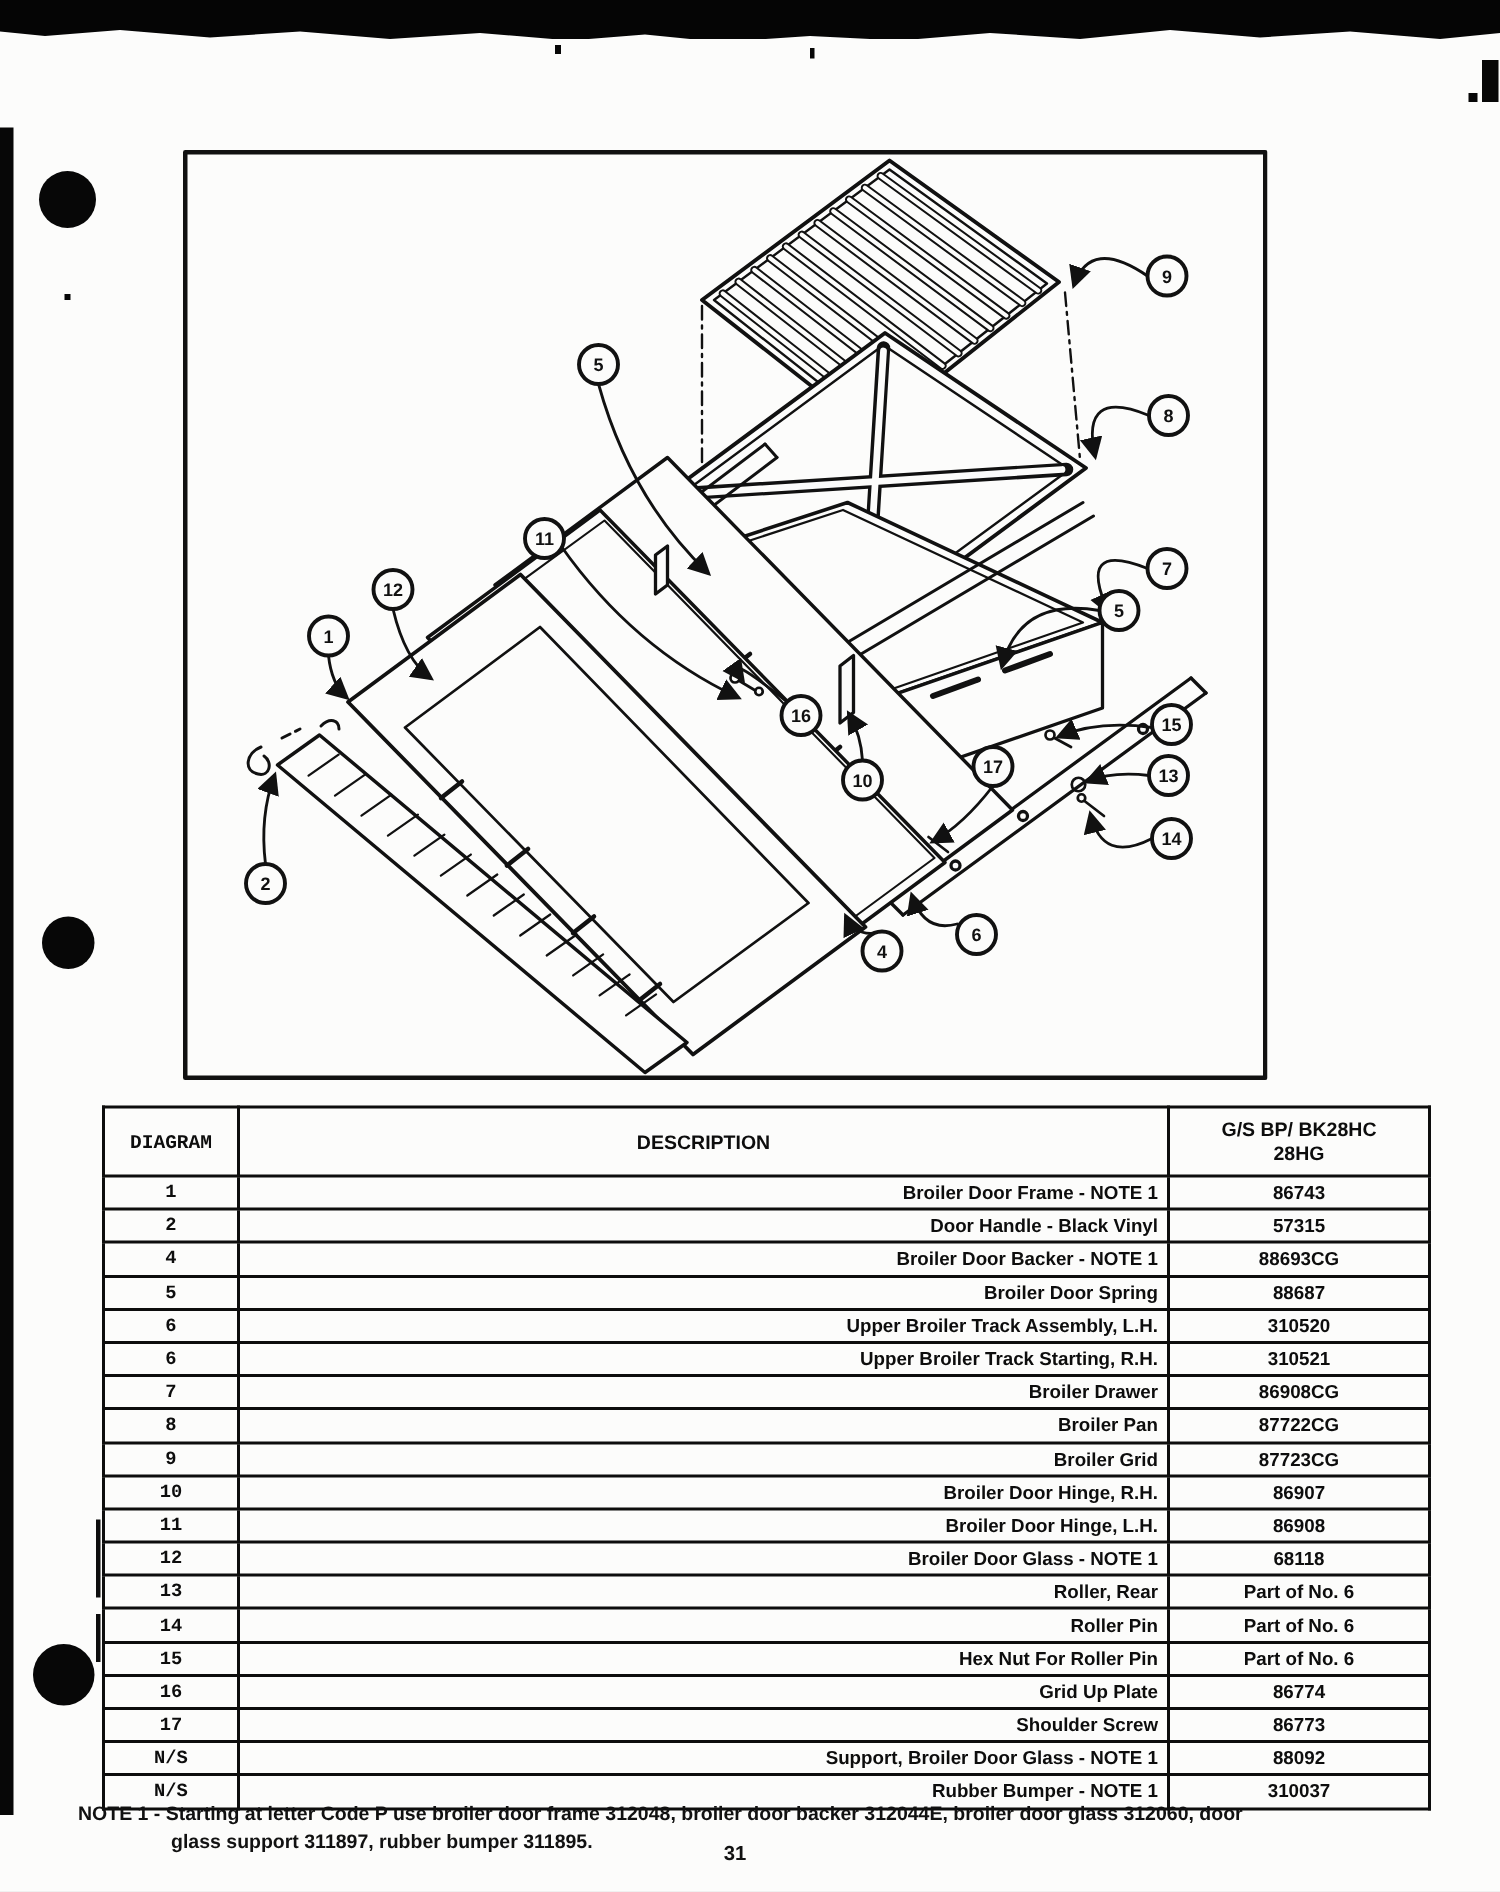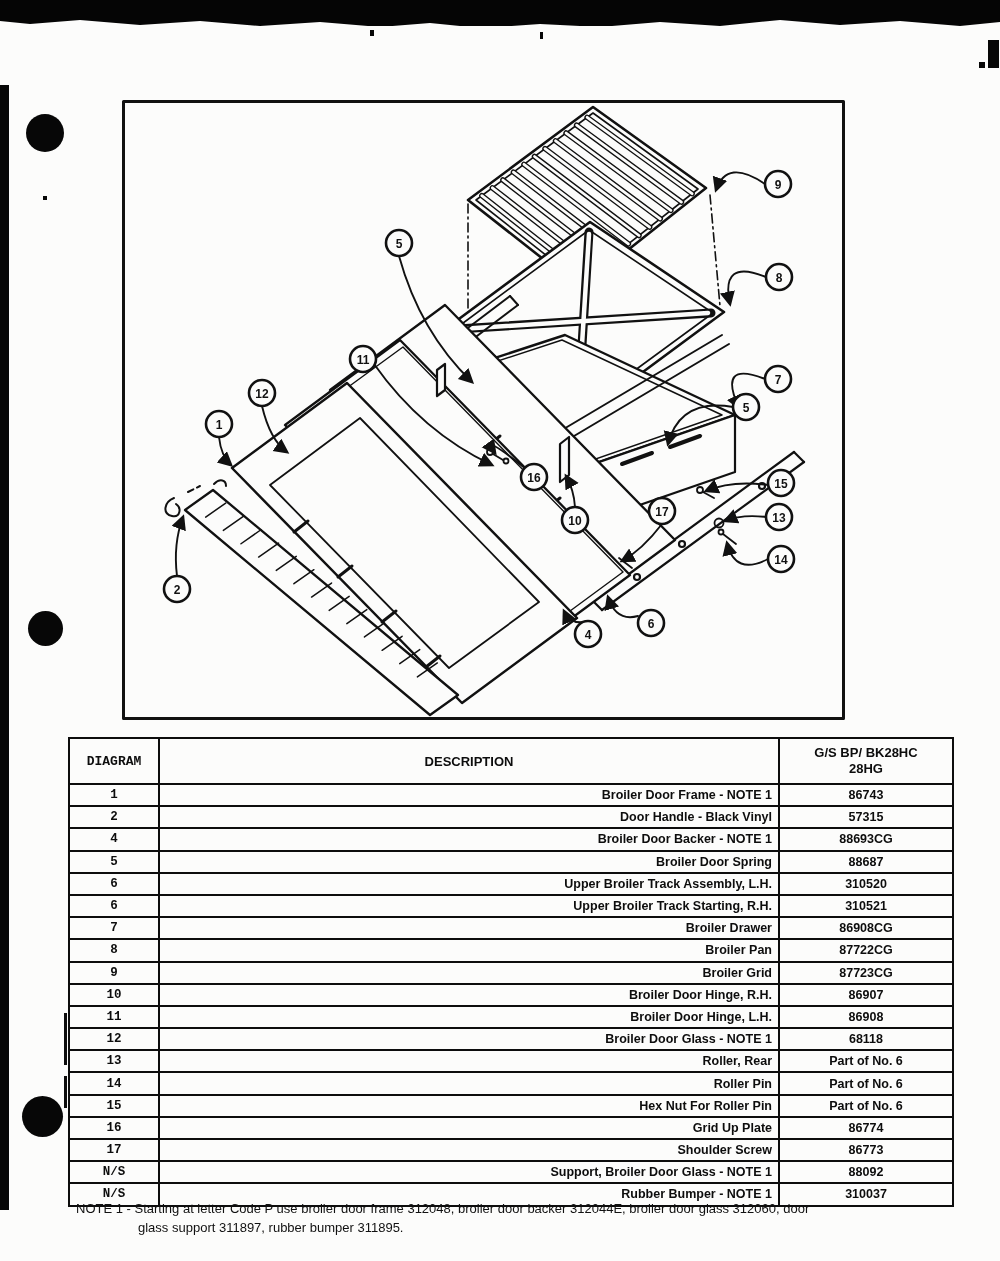--- a/index.html
+++ b/index.html
@@ -23,21 +23,21 @@
                width:858px;font-weight:700;color:#0d0d0d;}
   .parts-table th,.parts-table td{border:2px solid #0d0d0d;padding:0 6px;overflow:hidden;white-space:nowrap;}
   .parts-table th{height:44px;font-size:13px;}
   .parts-table td{height:20.2px;font-size:12.5px;}
   .col-d{width:76px;text-align:center;font-family:Liberation Mono, monospace;}
   .col-desc{width:606px;text-align:right;}
   .col-part{width:160px;text-align:center;}
   th.col-desc{text-align:center;}
   .model-hdr{line-height:1.25;font-size:12.5px;border-radius:23px;}
   
-  .note{position:absolute;left:76px;top:1200px;width:872px;font-size:13px;font-weight:400;line-height:1.45;}
+  .note{position:absolute;left:52px;top:1200px;width:872px;font-size:13px;font-weight:700;line-height:1.45;}
   .note .l2{margin-left:62px;}
   .pageno{position:absolute;left:0;top:1228px;width:980px;text-align:center;font-size:13.5px;font-weight:700;}
   .tickmark{position:absolute;background:#0d0d0d;}
 </style>
 </head>
 <body>
 
 <div class="page">
 
   <div class="top-band"></div>
@@ -418,14 +418,15 @@
           <td class="col-desc">Rubber Bumper - NOTE 1</td>
           <td class="col-part">310037</td>
         </tr>
     </tbody>
   </table>
 
   <div class="note">
     <div>NOTE 1 - Starting at letter Code P use broiler door frame 312048, broiler door backer 312044E, broiler door glass 312060, door</div>
     <div class="l2">glass support 311897, rubber bumper 311895.</div>
   </div>
+  <div class="pageno">31</div>
 
 </div>
 
 </body></html>

